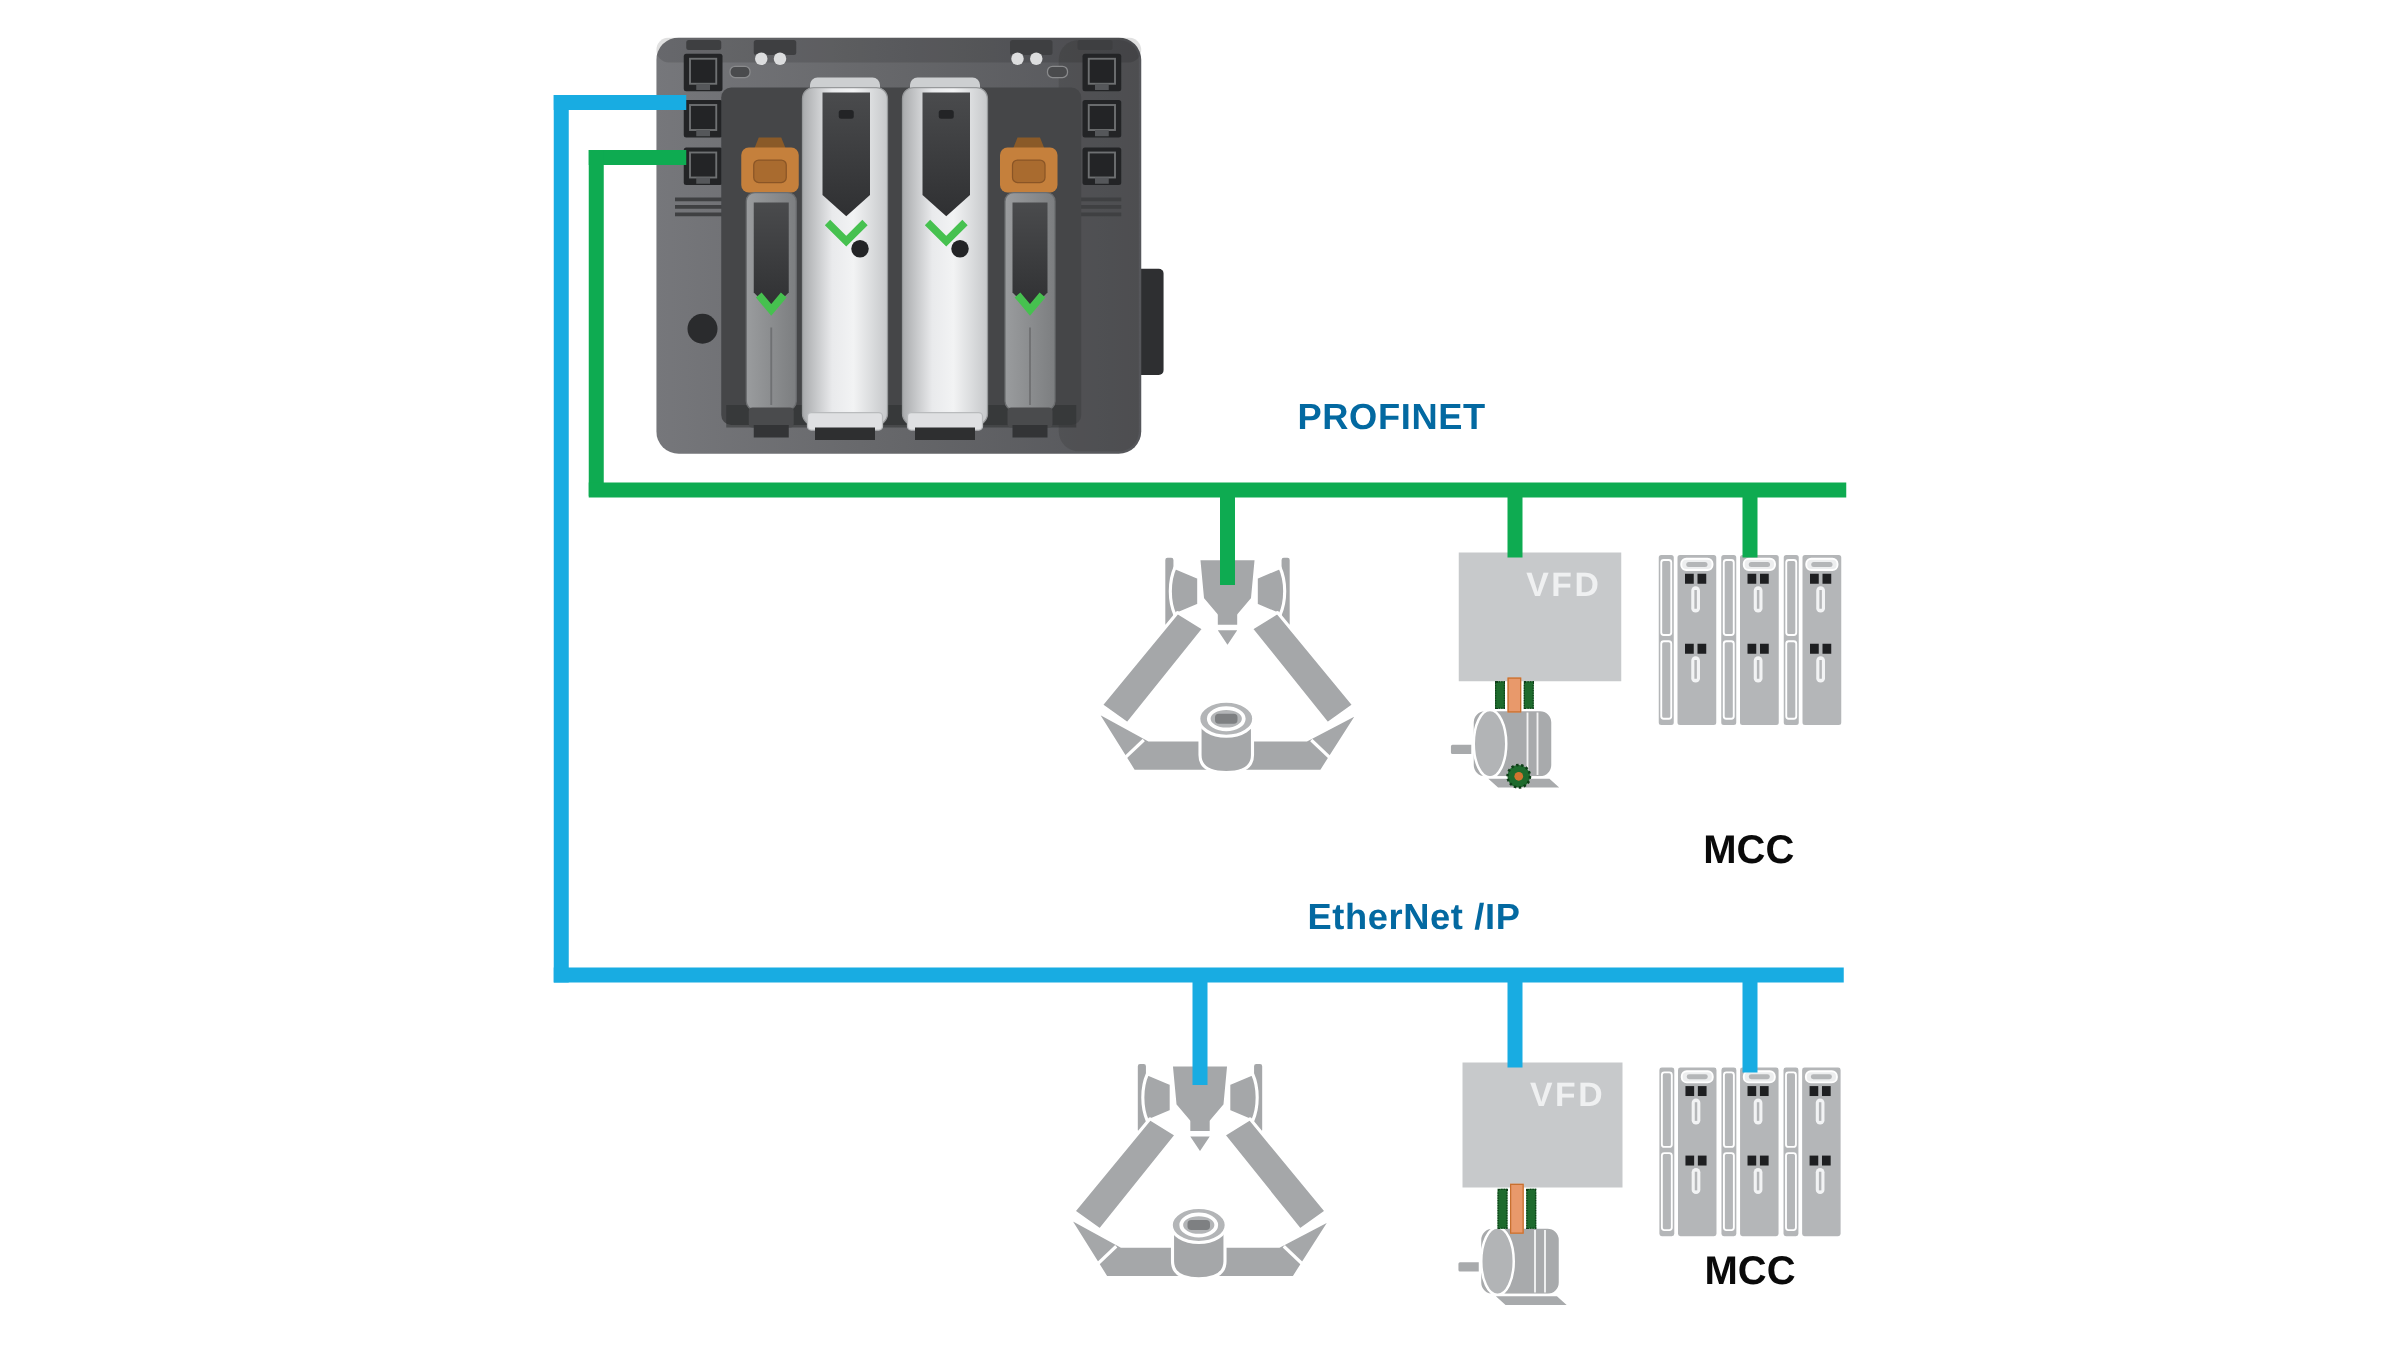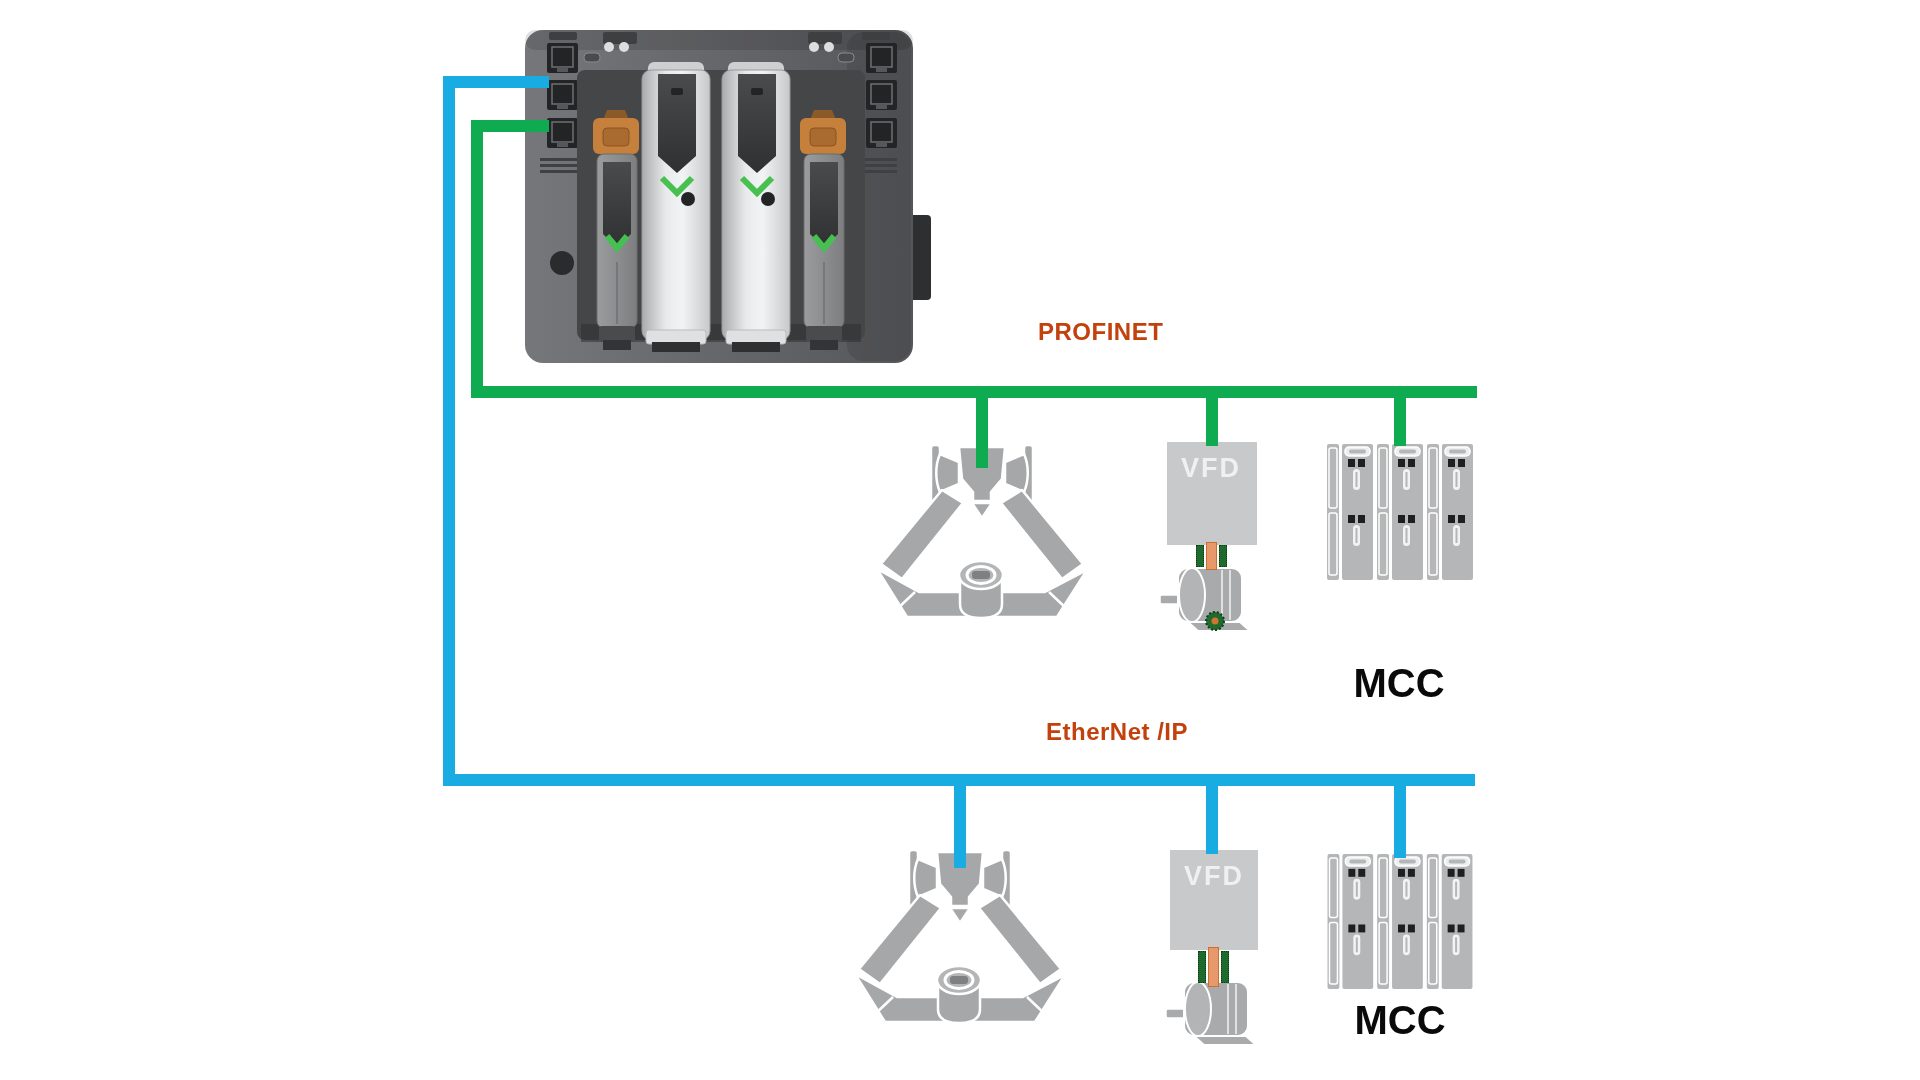--- a/index.html
+++ b/index.html
@@ -4,26 +4,26 @@
 <style>
   html,body{margin:0;padding:0;background:#fff;}
   #canvas{position:relative;width:1920px;height:1080px;background:#ffffff;overflow:hidden;
           font-family:"Liberation Sans","DejaVu Sans",sans-serif;}
   .abs{position:absolute;}
   
   .line{position:absolute;z-index:6;}
   .net-green{background:#0EAB51;}
   .net-blue{background:#18ACE2;}
   
-  .netlabel{position:absolute;z-index:7;color:#c2410c;font-weight:900;font-size:24px;
+  .netlabel{position:absolute;z-index:7;color:#0369a1;font-weight:900;font-size:29px;
             letter-spacing:0.5px;white-space:nowrap;}
-  .mcclabel{position:absolute;z-index:7;color:#0a0a0a;font-weight:900;font-size:40px;
+  .mcclabel{position:absolute;z-index:7;color:#0a0a0a;font-weight:900;font-size:32px;
             transform:translateX(-50%);white-space:nowrap;}
   
-  .vfdbox{position:absolute;background:#C7C9CB;z-index:3;}
+  .vfdbox{position:absolute;background:#C7C9CB;z-index:3;padding-left:40px;}
   .vfdbox span{display:block;padding:11px 0 0 14px;color:#EFF0F1;font-weight:700;
                font-size:27px;letter-spacing:2px;}
   
   .connector{position:absolute;z-index:3;display:flex;align-items:center;justify-content:center;gap:2px;}
   .conn-green{width:6px;background:#1E6B2D;border:1px dotted #0E3E18;}
   .conn-orange{width:9px;background:#E8996B;border:1px solid #C8702F;}
   .icon{position:absolute;z-index:2;}
   svg{display:block;}
 </style>
 </head>

